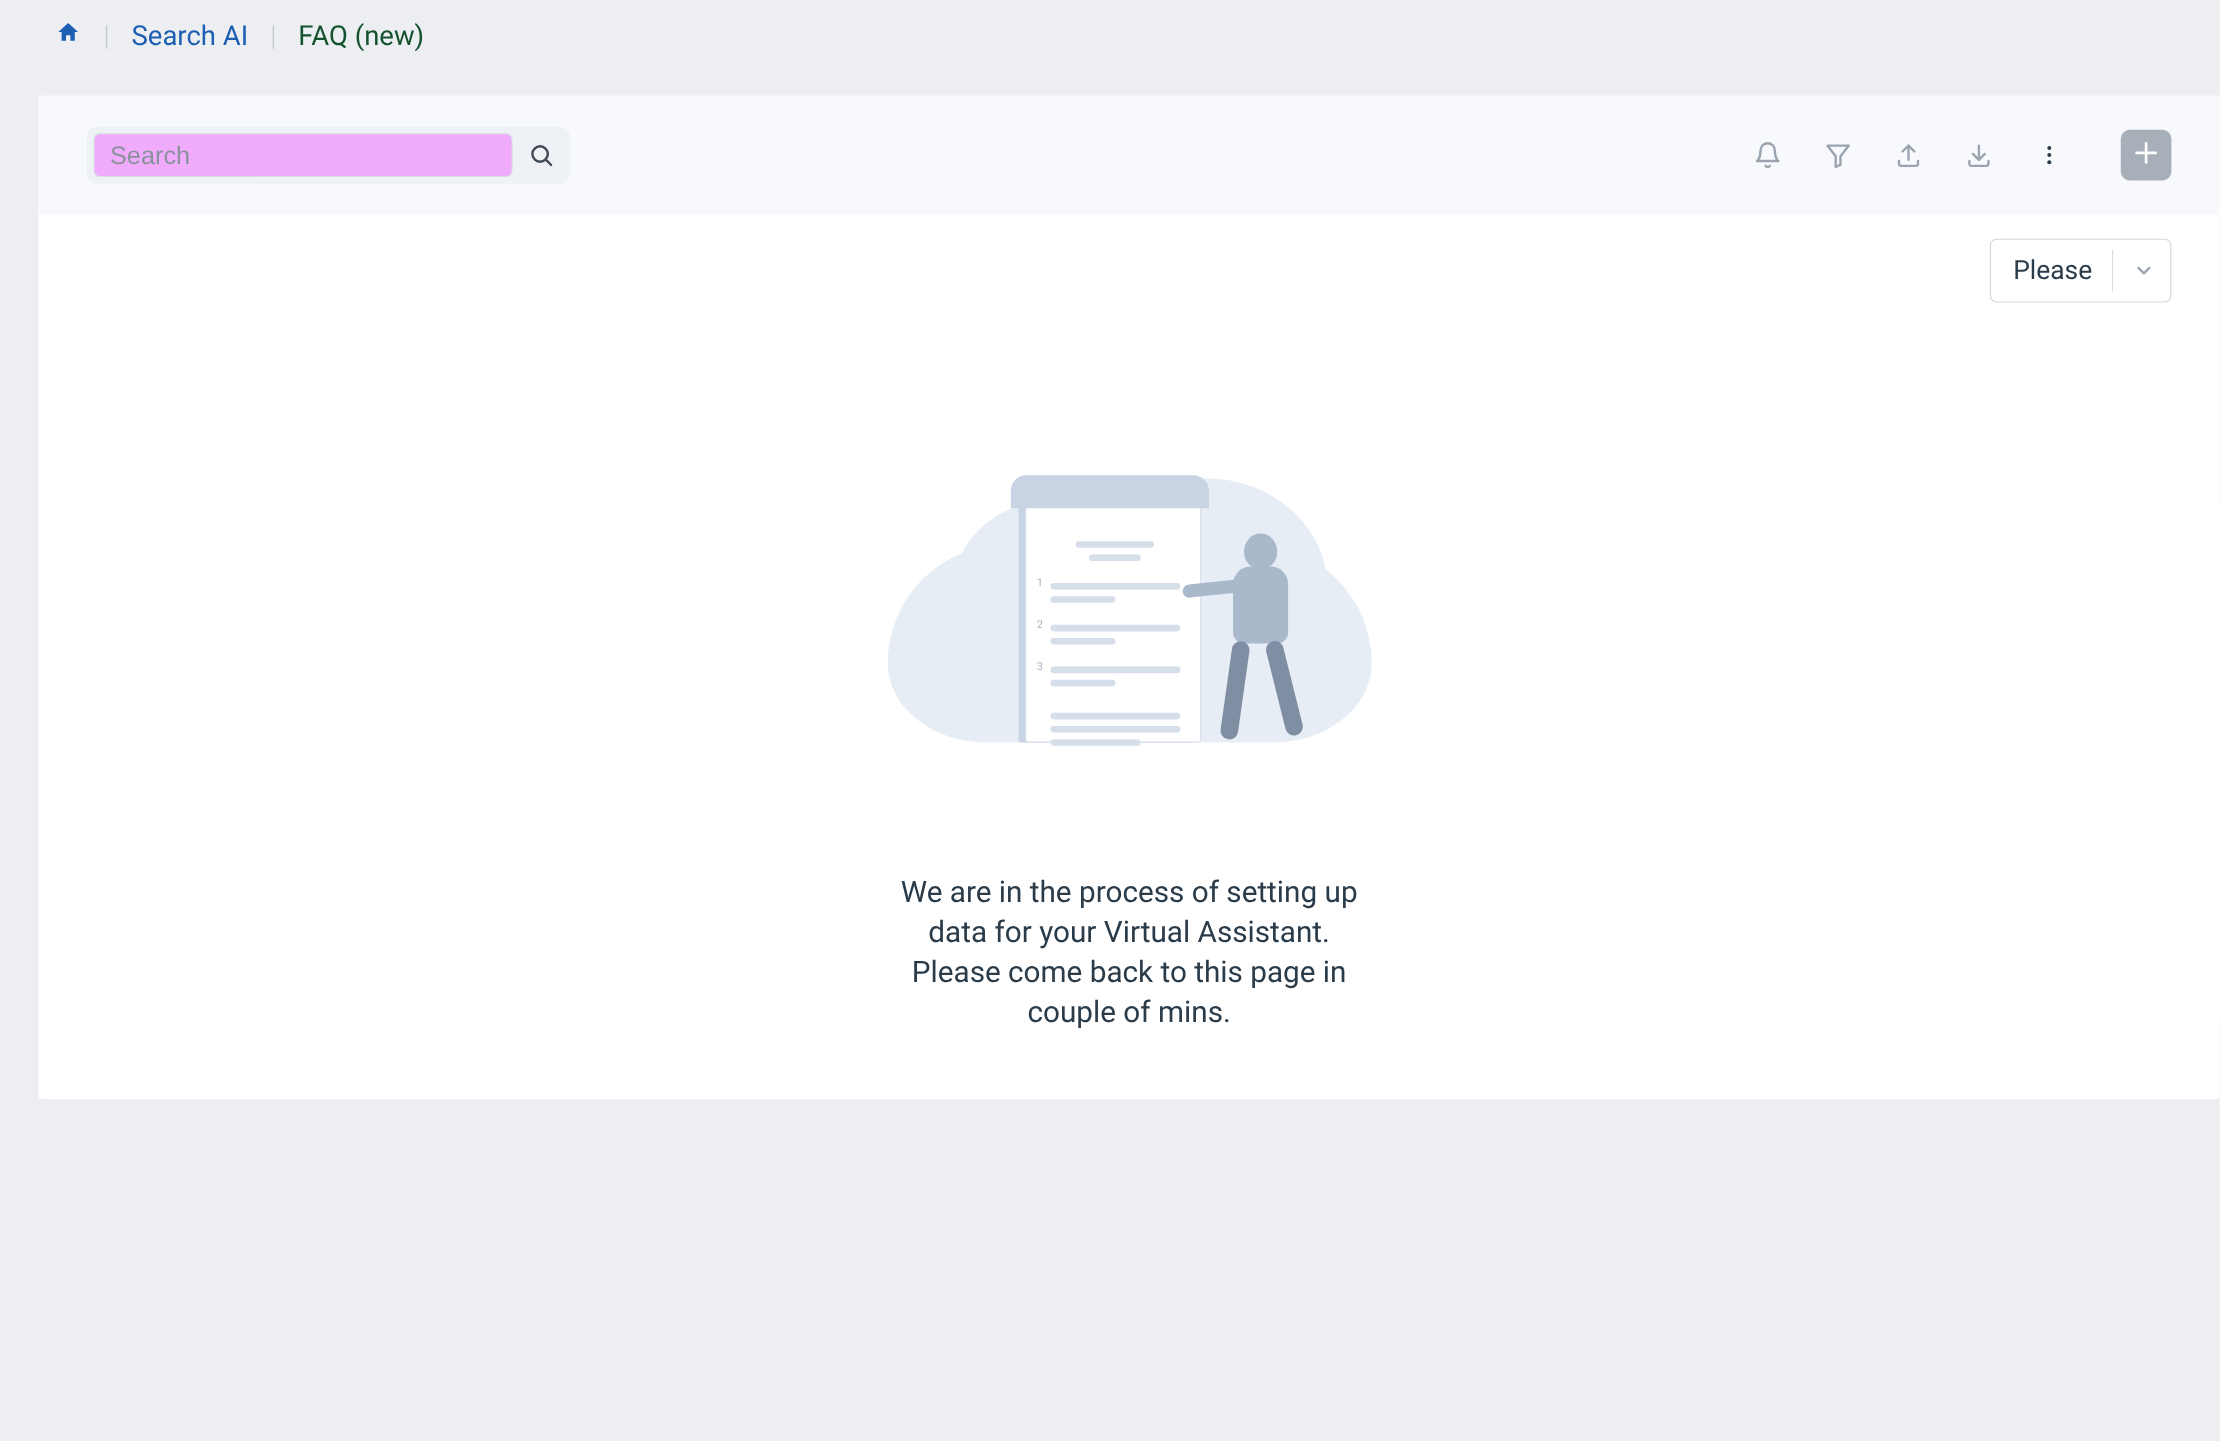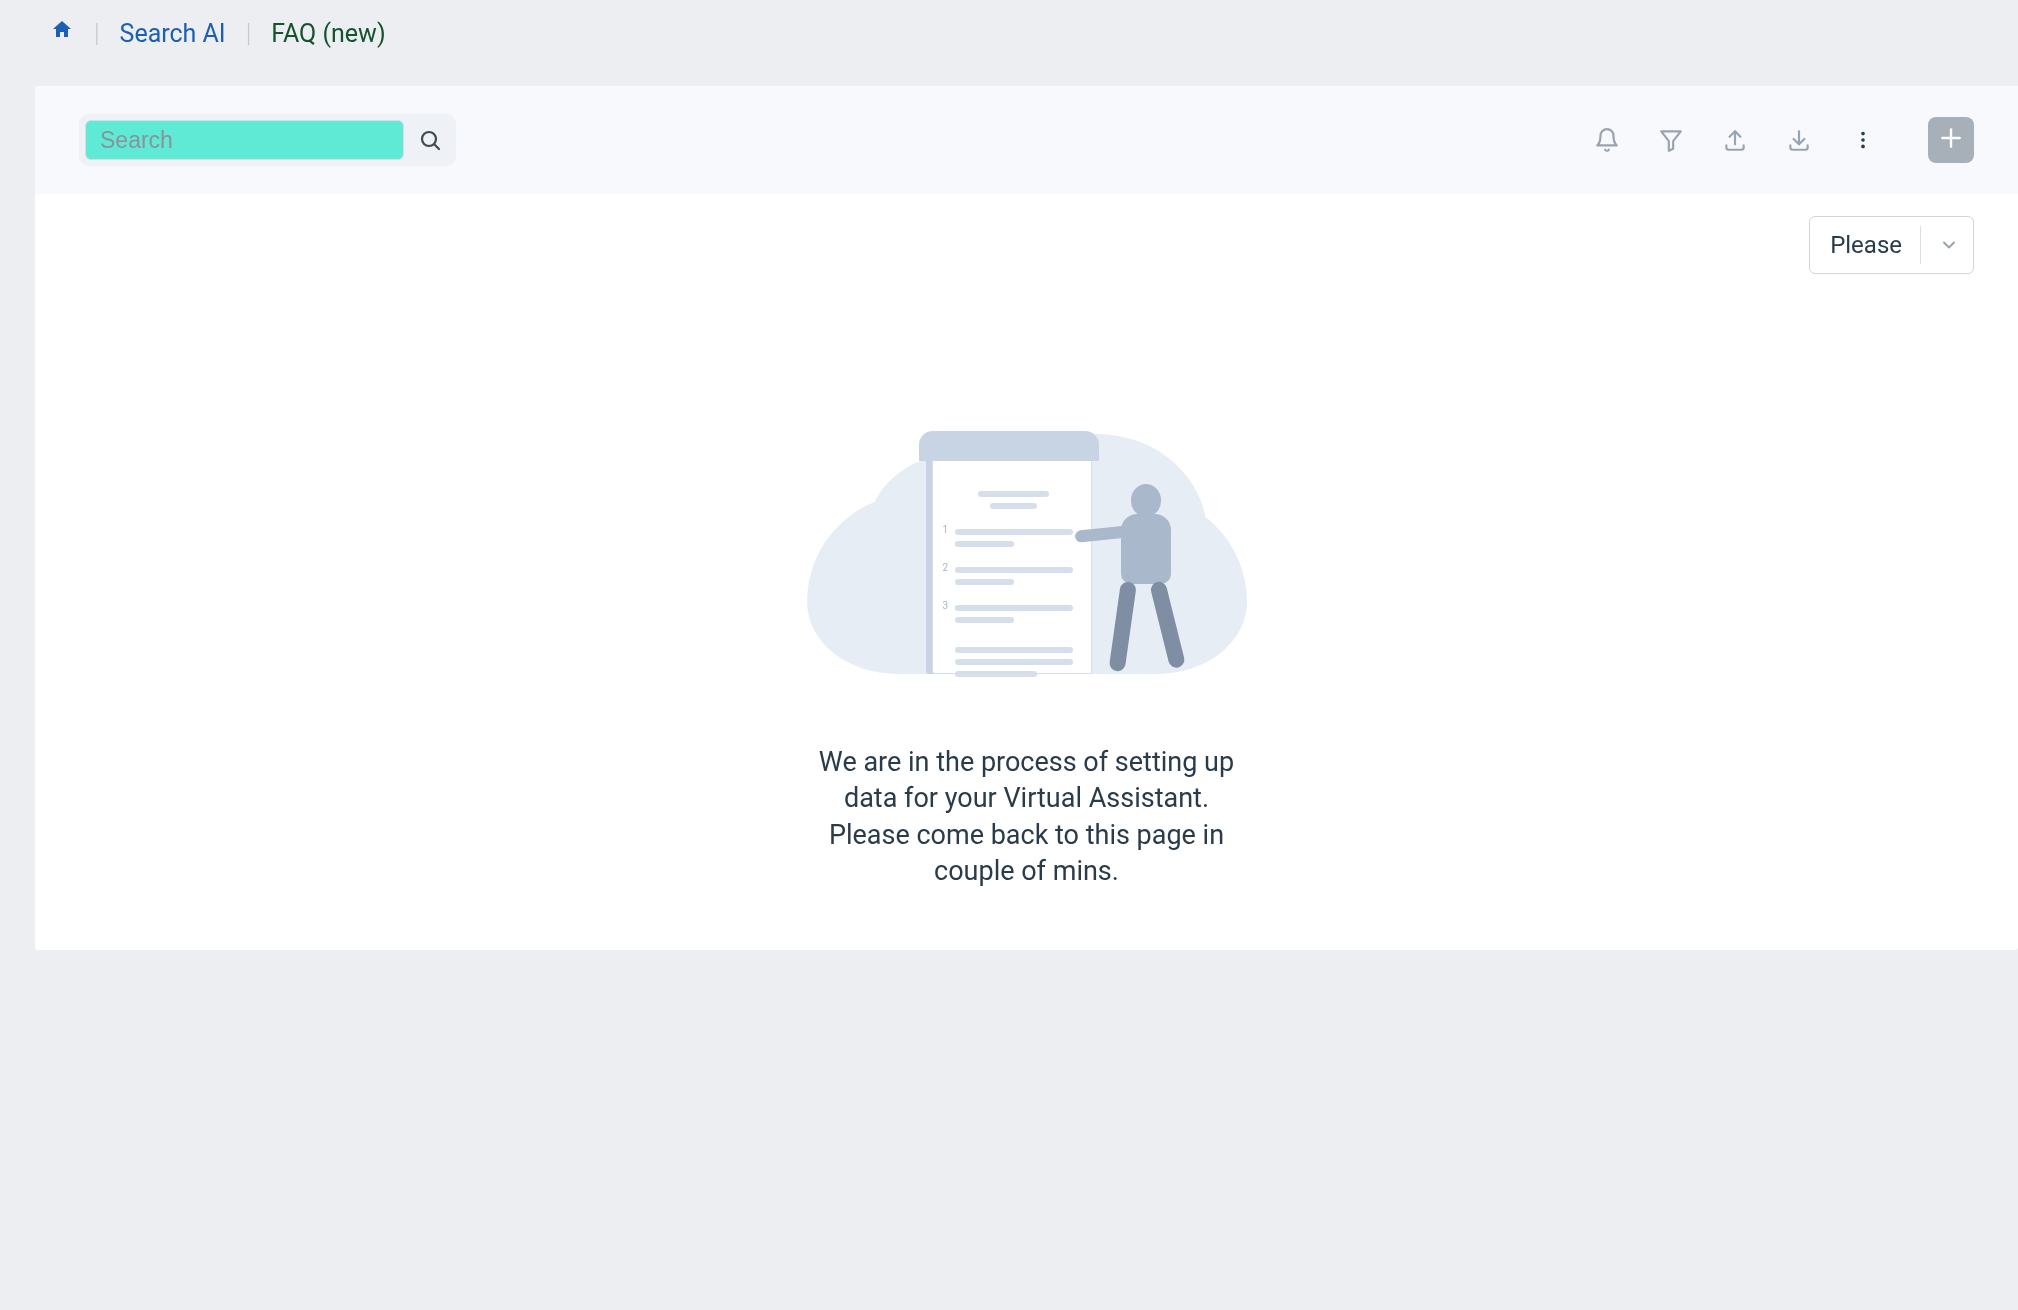--- a/index.html
+++ b/index.html
@@ -51,24 +51,24 @@
   }
   .search-wrap {
     display:flex;
     align-items:center;
     background:#eef1f5;
     padding:6px 10px 6px 6px;
     border-radius:10px;
     gap:10px;
   }
   .search-input {
-    width: 319px;
+    width: 381px;
     height: 40px;
     border: 1px solid #d9dee3;
-    background: #5eead4;
+    background: #f0abfc;
     border-radius: 6px;
     padding: 0 14px;
     font-size: 23px;
     color: #5a6470;
   }
   .search-input::placeholder { color: #8a939d; }
   .search-icon { color:#3f4a55; display:flex; align-items:center; justify-content:center; width:32px; height:32px;}
   .toolbar-actions {
     display:flex;
     align-items:center;
@@ -115,20 +115,21 @@
   }
   .lang-select .chev { color:#9aa4b0; display:flex; align-items:center; }
 
   
   .empty-state {
     display:flex;
     flex-direction:column;
     align-items:center;
     padding-top: 140px;
     padding-bottom: 60px;
+    gap: 48px;
   }
   .illus-wrap {
     position:relative;
     width: 460px;
     height: 260px;
     display:flex;
     align-items:flex-end;
     justify-content:center;
   }
   

